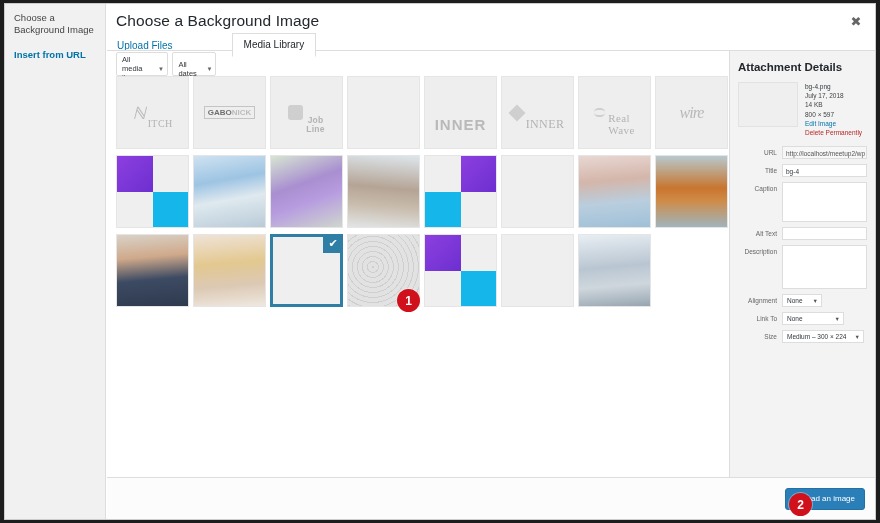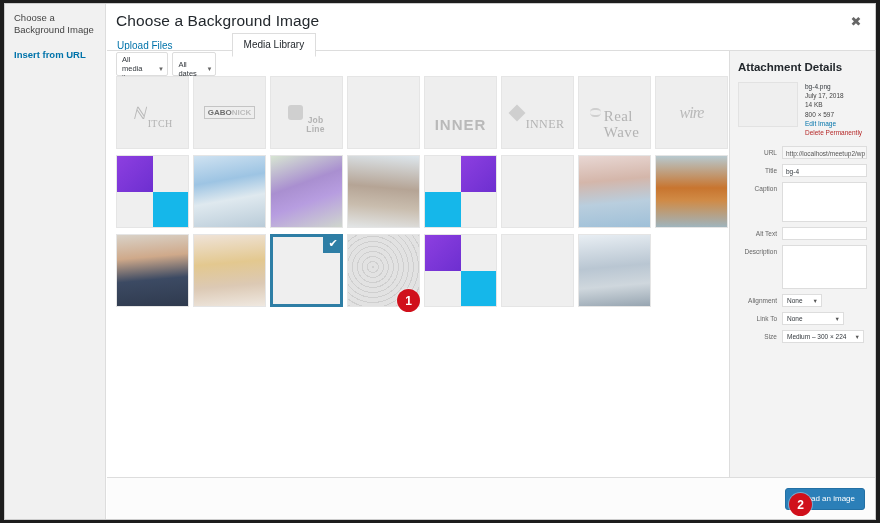--- a/index.html
+++ b/index.html
@@ -442,21 +442,21 @@
                 <span class="logo-row">
                   <span class="logo-mark diamond"></span>
                   <span class="logo-txt" style="font-size:12px">INNER</span>
                 </span>
               </div>
             </div>
             <div class="thumb-cell">
               <div class="thumb">
                 <span class="logo-row">
                   <span class="logo-mark" style="background:none;border-top:2px solid #cfcfcf;border-bottom:2px solid #cfcfcf;height:9px;width:11px;border-radius:6px"></span>
-                  <span class="logo-txt" style="text-align:left;font-size:15px">Real<br>Wave</span>
+                  <span class="logo-txt" style="text-align:left;font-size:11px">Real<br>Wave</span>
                 </span>
               </div>
             </div>
             <div class="thumb-cell">
               <div class="thumb">
                 <span class="logo-script">wire</span>
               </div>
             </div>
             <div class="thumb-cell">
               <div class="thumb">

